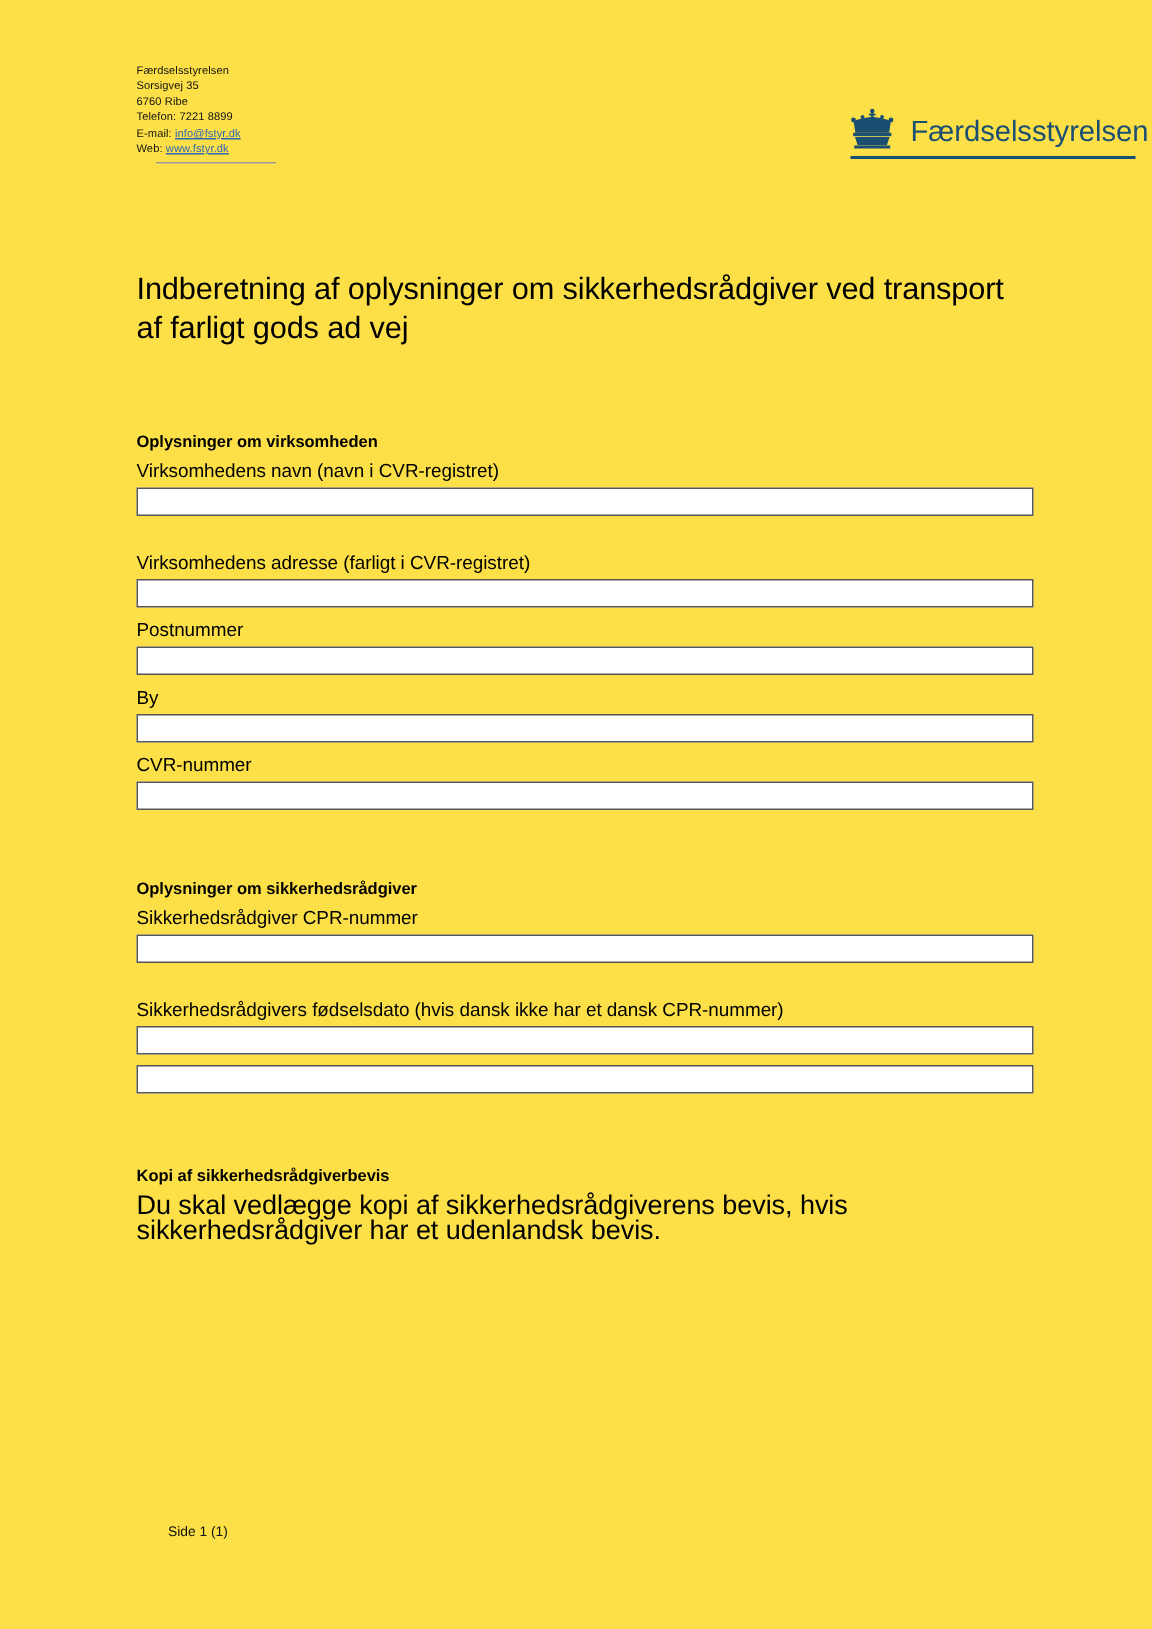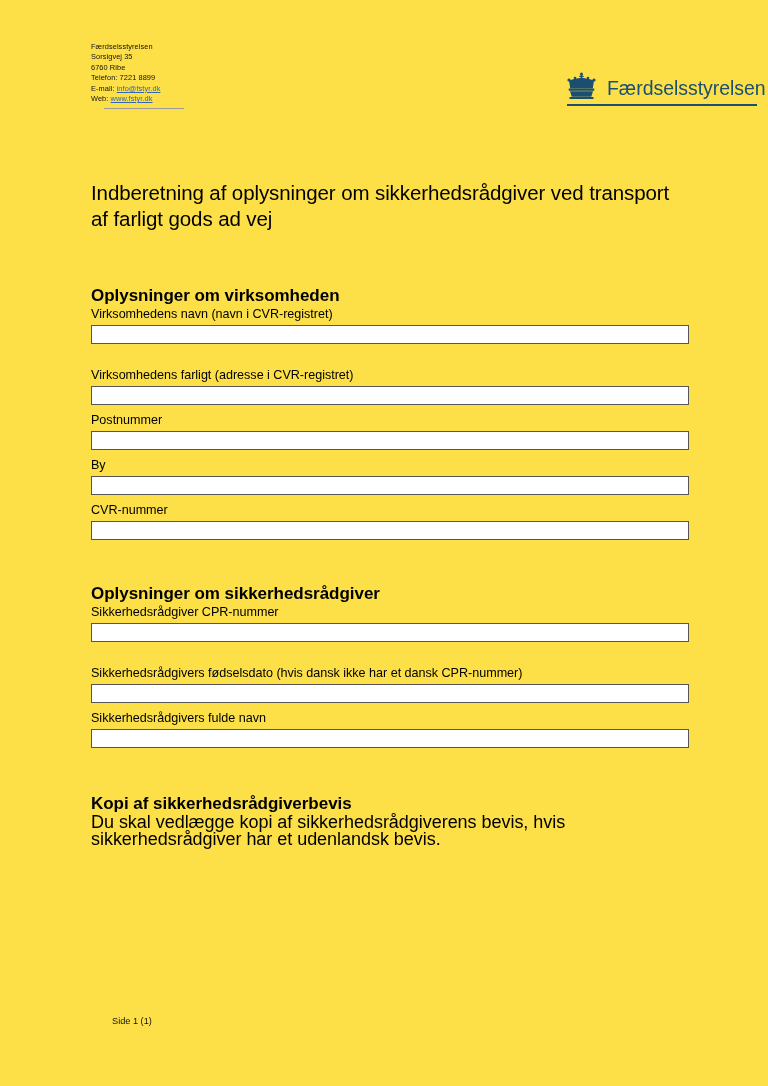--- a/index.html
+++ b/index.html
@@ -109,21 +109,21 @@
     margin: 0;
     width: 600px;
   }
 
   .section { margin: 0; }
   .section-gap-1 { height: 54px; }
   .section-gap-2 { height: 44px; }
   .section-gap-3 { height: 46px; }
 
   .section-heading {
-    font-size: 17px;
+    font-size: 11px;
     line-height: 19px;
     font-weight: bold;
     margin: 0 0 1px 0;
     letter-spacing: -0.002em;
   }
 
   .field { margin: 0; }
   .field-label {
     font-size: 12.6px;
     line-height: 17px;
@@ -209,21 +209,21 @@
       <div class="section-heading">Oplysninger om virksomheden</div>
 
       <div class="field">
         <div class="field-label">Virksomhedens navn (navn i CVR-registret)</div>
         <input class="field-box" type="text" value="" style="">
       </div>
 
       <div class="field-gap-lg"></div>
 
       <div class="field">
-        <div class="field-label">Virksomhedens farligt (adresse i CVR-registret)</div>
+        <div class="field-label">Virksomhedens adresse (farligt i CVR-registret)</div>
         <input class="field-box" type="text" value="" style="">
       </div>
 
       <div class="field-gap-sm"></div>
 
       <div class="field">
         <div class="field-label">Postnummer</div>
         <input class="field-box" type="text" value="" style="">
       </div>
 
@@ -255,21 +255,20 @@
       <div class="field-gap-lg"></div>
 
       <div class="field">
         <div class="field-label">Sikkerhedsrådgivers fødselsdato (hvis dansk ikke har et dansk CPR-nummer)</div>
         <input class="field-box" type="text" value="" style="">
       </div>
 
       <div class="field-gap-sm"></div>
 
       <div class="field">
-        <div class="field-label">Sikkerhedsrådgivers fulde navn</div>
         <input class="field-box" type="text" value="" style="">
       </div>
     </div>
 
     <div class="section-gap-3"></div>
 
     <div class="section">
       <div class="section-heading">Kopi af sikkerhedsrådgiverbevis</div>
       <p class="body-text">Du skal vedlægge kopi af sikkerhedsrådgiverens bevis, hvis sikkerhedsrådgiver har et udenlandsk bevis.</p>
     </div>

